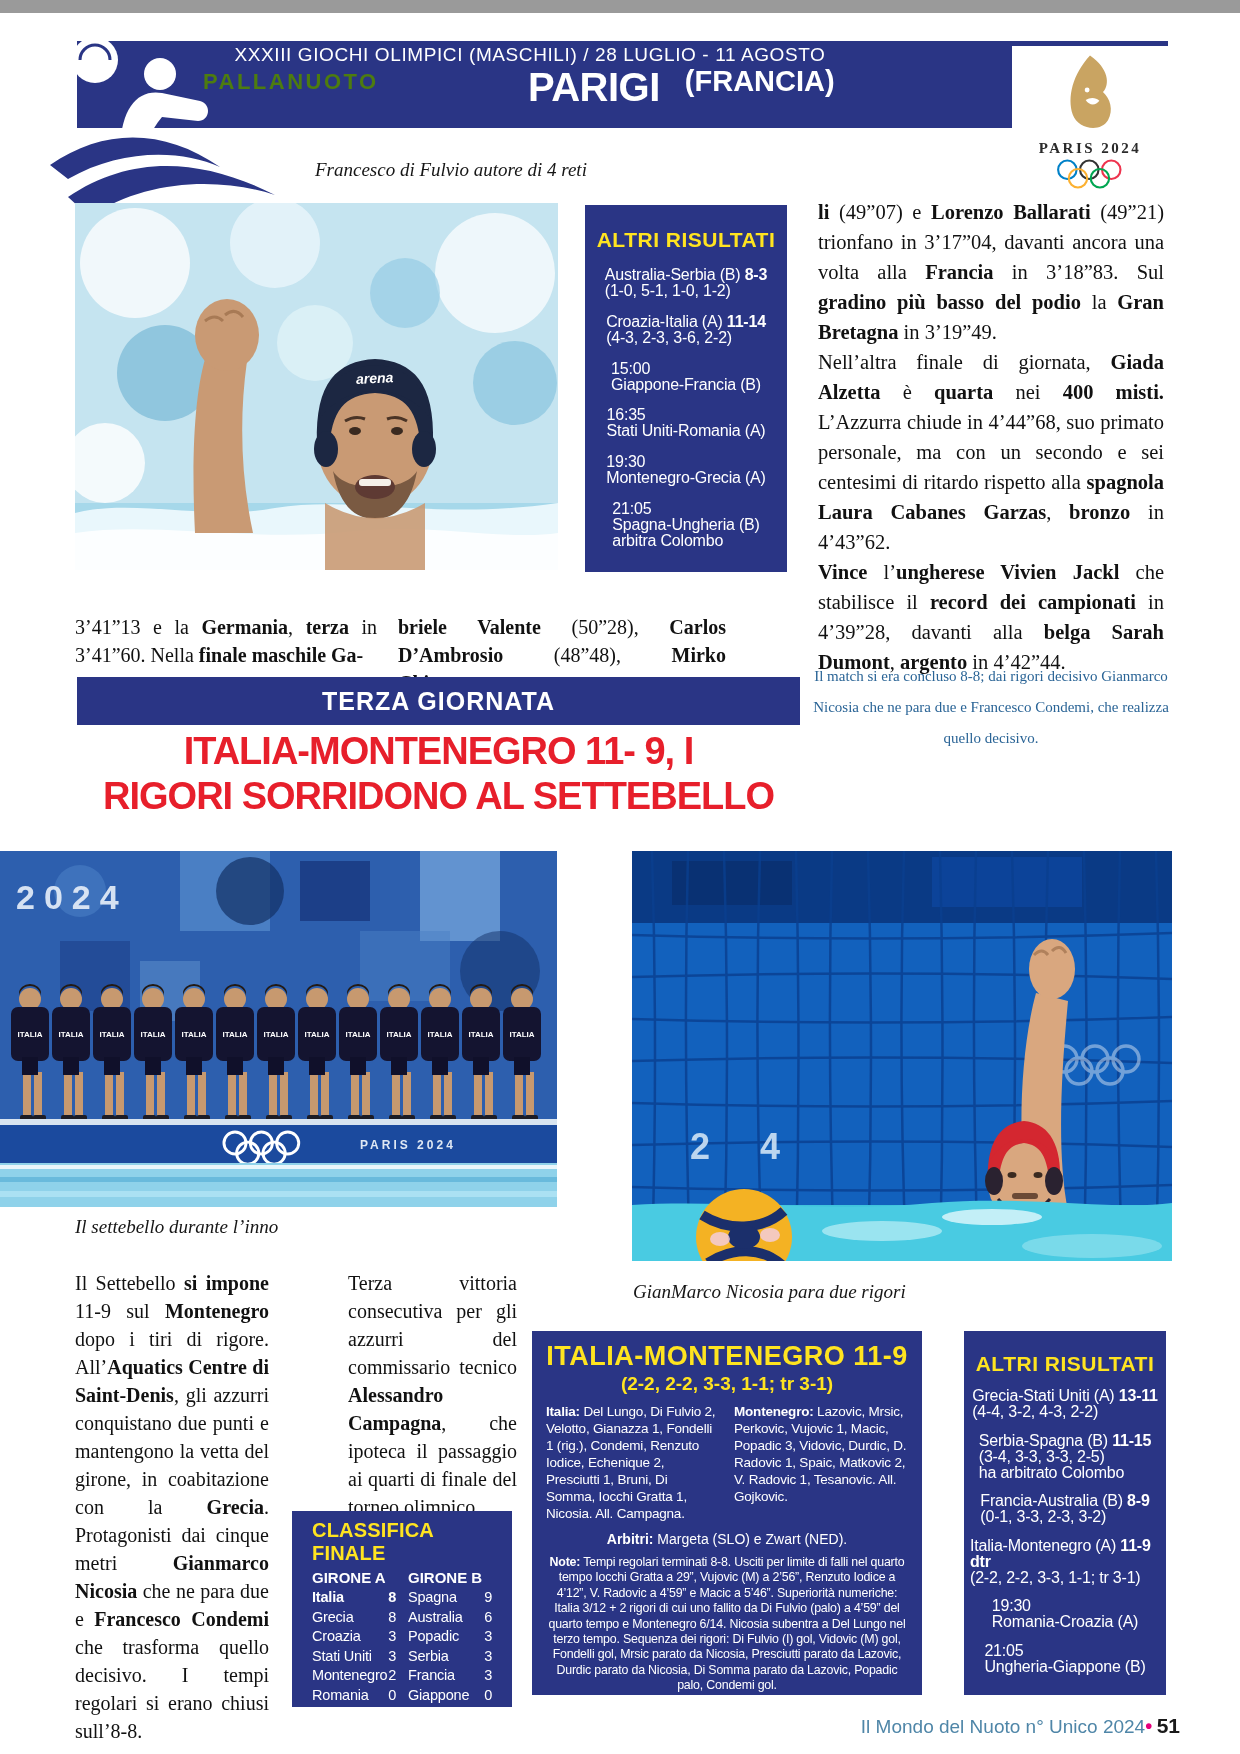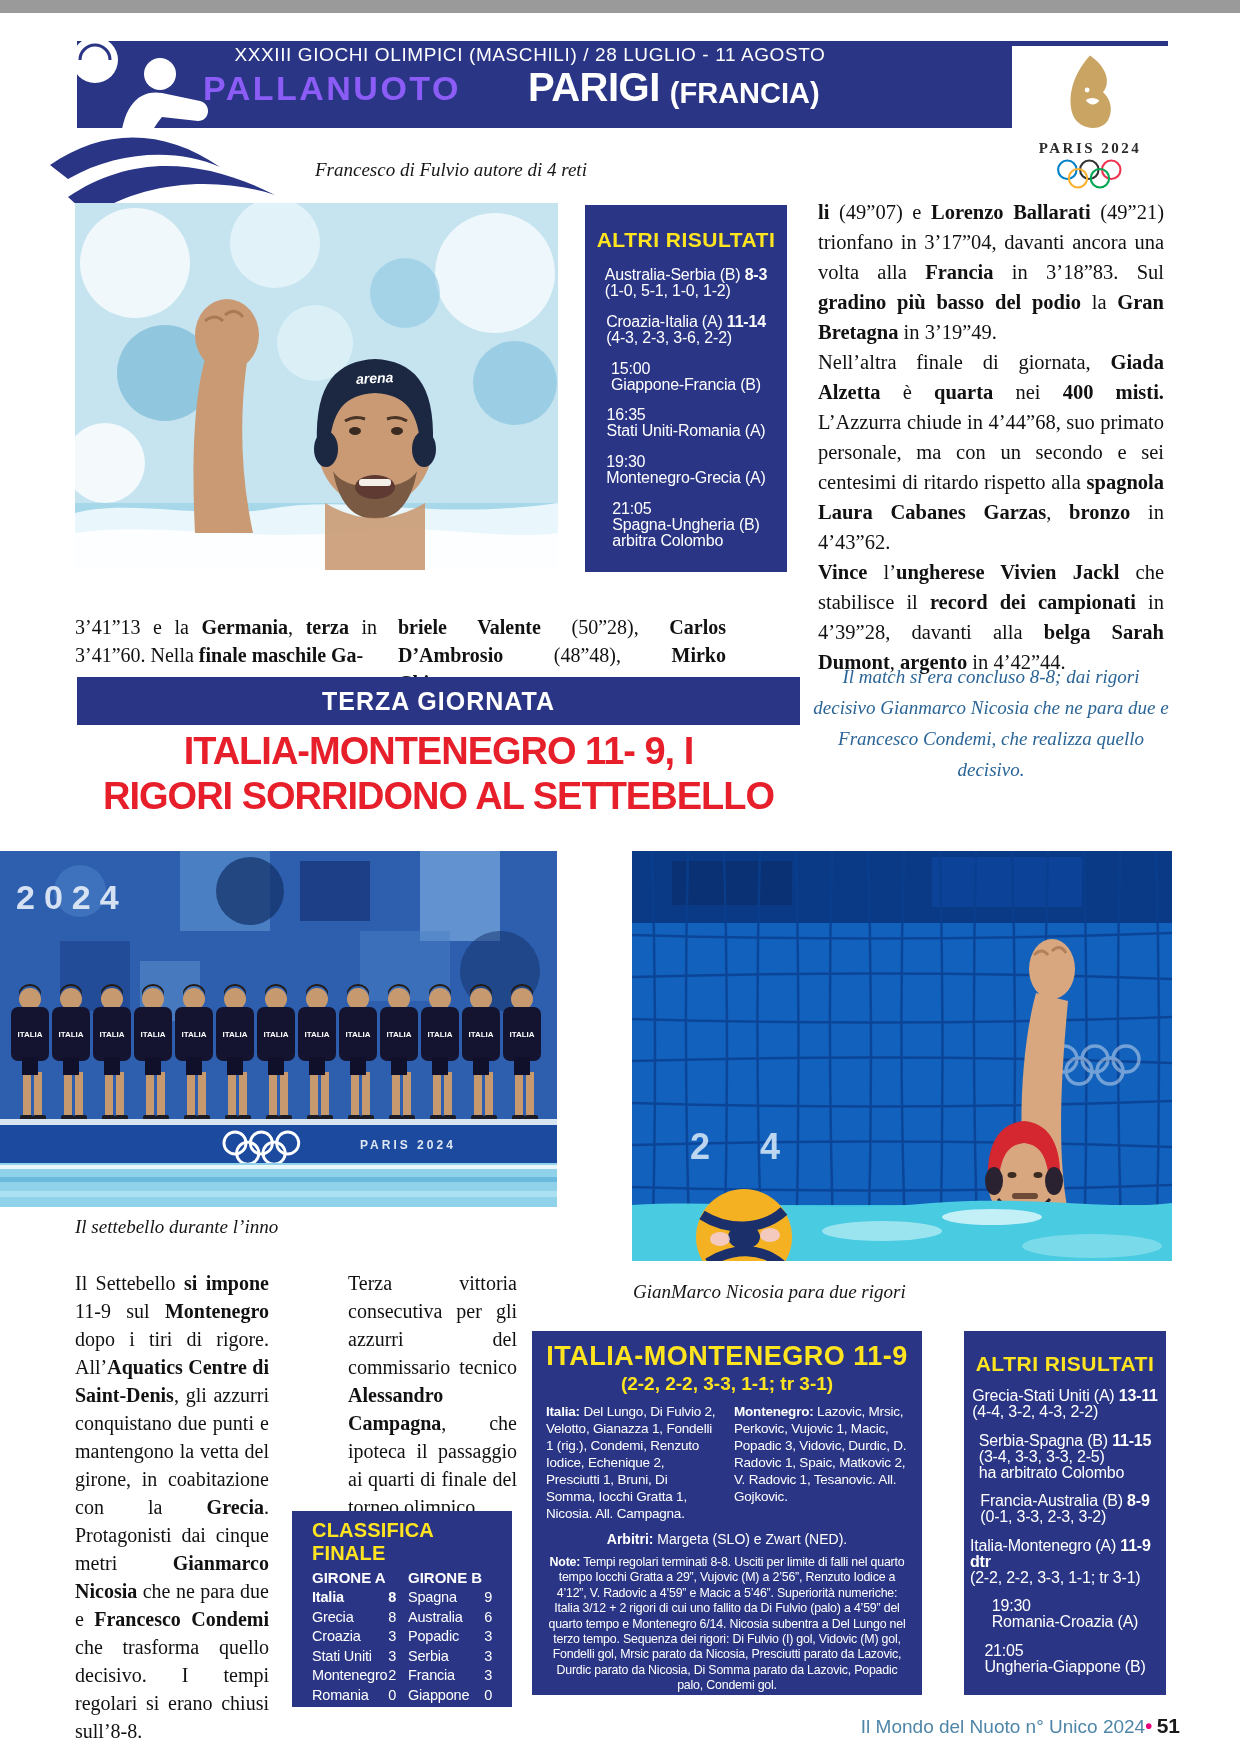--- a/index.html
+++ b/index.html
@@ -6,22 +6,22 @@
   html,body{background:#9a9a9a}
   .page{position:relative;width:1240px;height:1754px;margin:13px auto;background:#ffffff;
         font-family:"Liberation Serif",serif;color:#111;overflow:hidden}
   .abs{position:absolute}
   .sans{font-family:"Liberation Sans",sans-serif}
 
   
   .mast-bar{left:77px;top:28px;width:1091px;height:87px;background:#2a3585}
   .event-line{left:200px;top:31px;width:660px;text-align:center;color:#fff;
               font-size:19px;font-weight:500;letter-spacing:.6px}
-  .sport{left:203px;top:56px;color:#8b5cf6;font-size:34px;font-weight:600;letter-spacing:2.5px}
-  .cityrow{left:528px;top:52px;display:flex;align-items:flex-end;gap:10px;color:#fff}
+  .sport{left:203px;top:56px;color:#4d7c0f;font-size:22px;font-weight:600;letter-spacing:2.5px}
+  .cityrow{left:528px;top:52px;display:flex;align-items:flex-start;gap:25px;color:#fff}
   .city{font-size:40px;font-weight:800;letter-spacing:-.5px}
   .country{font-size:29px;font-weight:800}
   .paris-box{left:1012px;top:33px;width:156px;height:152px;background:#fff;display:flex;
              flex-direction:column;align-items:center;justify-content:flex-start;padding-top:6px}
   .paris-word{font-size:15px;font-weight:700;letter-spacing:2.5px;color:#2b2b2b;margin-top:2px}
 
   
   .photocap{font-style:italic;font-size:19px;color:#161616}
 
   
@@ -37,22 +37,22 @@
   .bodycol p{font-size:20px;line-height:28px;text-align:justify}
   .notch{float:right}
 
   
   .kicker{left:77px;top:664px;width:723px;height:48px;background:#2a3585;color:#fff;
           display:flex;align-items:center;justify-content:center;font-size:25px;
           font-weight:700;letter-spacing:1px;font-family:"Liberation Sans",sans-serif}
   .headline{left:77px;top:716px;width:723px;text-align:center;color:#e71f2b;
             font-family:"Liberation Sans",sans-serif;font-size:38px;line-height:45px;
             font-weight:800;letter-spacing:-1px;white-space:pre-line}
-  .quote{left:812px;top:648px;width:358px;text-align:center;font-style:italic;
-         color:#2a6496;font-size:19px;line-height:31px}
+  .quote{left:812px;top:648px;width:358px;text-align:center;
+         color:#2a6496;font-size:15px;line-height:31px}
 
   
   .standings{left:292px;top:1498px;width:220px;height:196px;background:#2a3585;color:#fff;
              padding:8px 20px;font-family:"Liberation Sans",sans-serif}
   .st-title{color:#ffe420;font-weight:800;font-size:20px;letter-spacing:.2px;margin-bottom:4px}
   .st-groups{display:flex;gap:12px}
   .st-group{flex:1}
   .st-head{font-weight:800;font-size:15px;margin-bottom:2px}
   .st-row{display:flex;justify-content:space-between;font-size:14.5px;line-height:19.5px;
           letter-spacing:-.2px}

